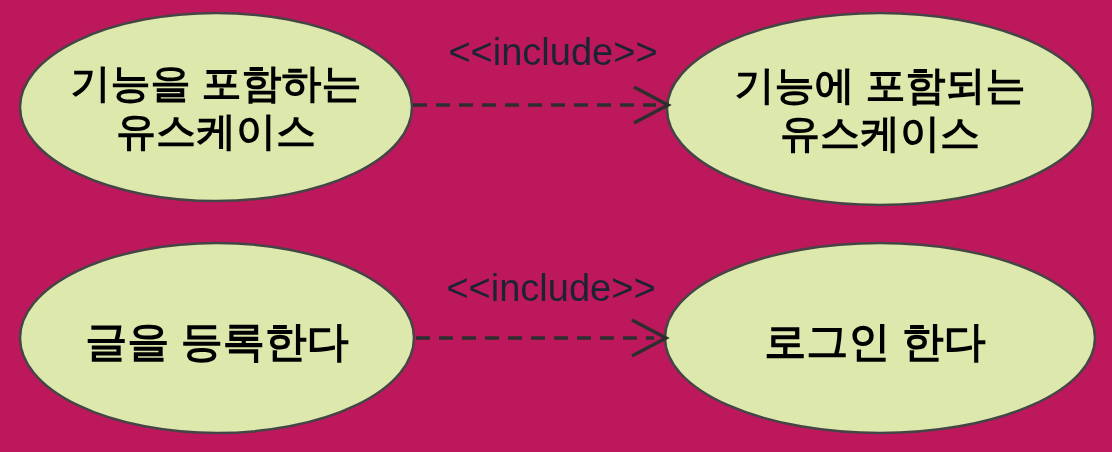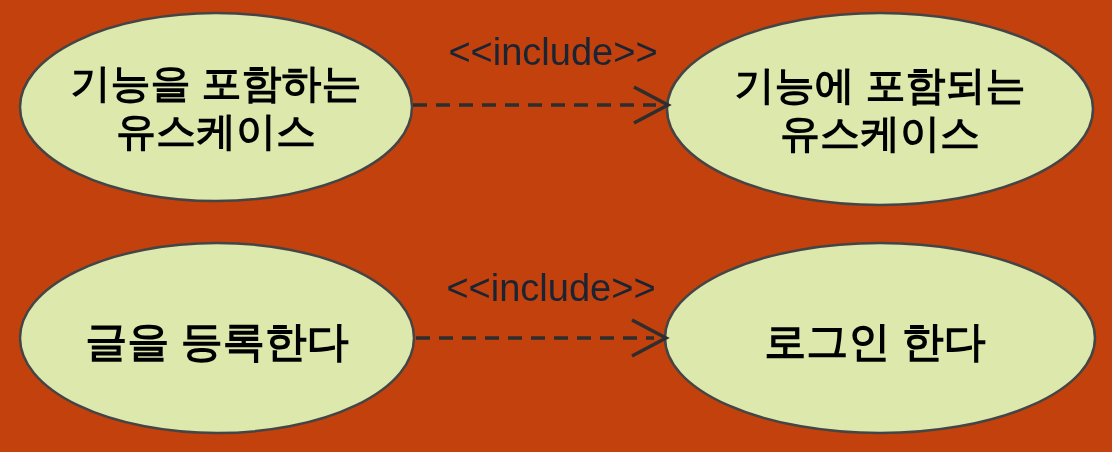--- a/index.html
+++ b/index.html
@@ -4,21 +4,21 @@
 <style>
   html, body {
     margin: 0;
     padding: 0;
     background: #ffffff;
   }
   #stage {
     position: relative;
     width: 1112px;
     height: 452px;
-    background: #c2410c;
+    background: #be185d;
     overflow: hidden;
   }
   svg text {
     font-family: "Liberation Sans", "DejaVu Sans", sans-serif;
   }
   .uc-text {
     font-weight: bold;
     font-size: 40px;
   }
   .uc-text-large {

